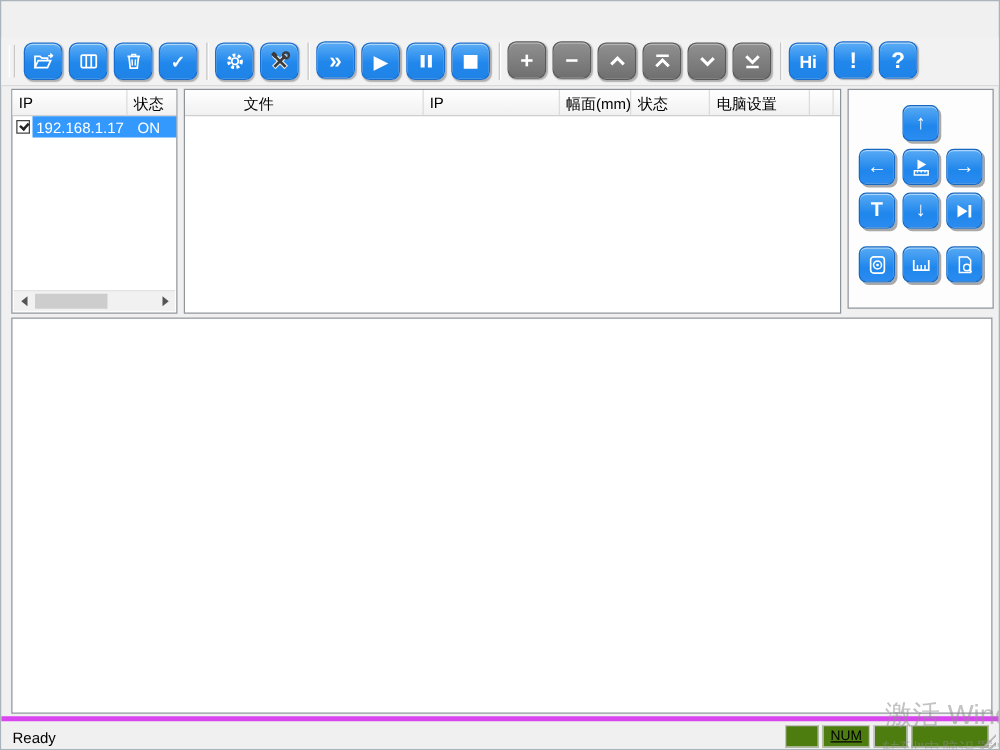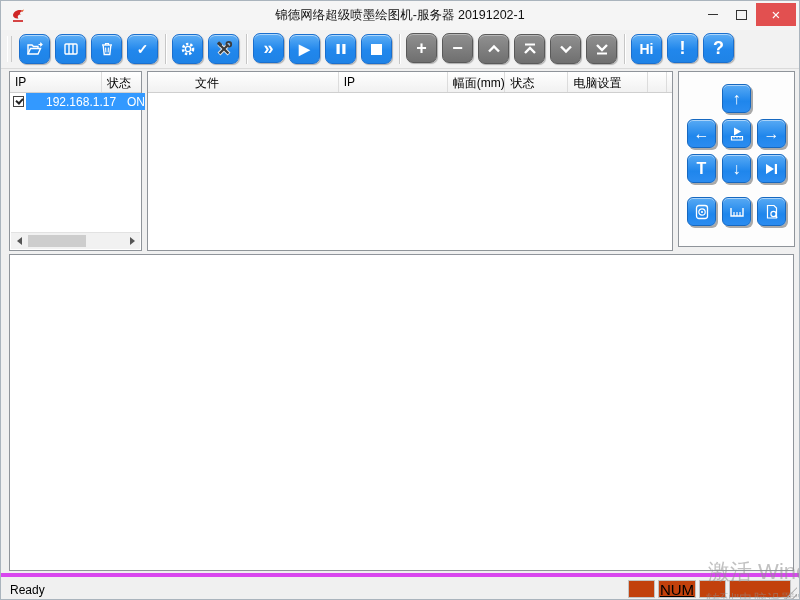--- a/index.html
+++ b/index.html
@@ -32,74 +32,55 @@
   .left-panel{left:8px;top:70px;width:133px;height:180px;}
   .file-panel{left:146px;top:70px;width:526px;height:180px;}
   .jog-panel{left:677px;top:70px;width:117px;height:176px;background:#fdfdfd;}
   .lv-header{display:flex;height:20px;border-bottom:1px solid #cfcfcf;background:linear-gradient(#ffffff,#f1f1f1);}
   .lv-hcell{box-sizing:border-box;border-right:1px solid #dcdcdc;font-size:12px;padding:3px 0 0 5px;white-space:nowrap;overflow:hidden;}
   .lv-hfill{flex:1;border-right:none;}
   .lv-row{display:flex;align-items:center;height:17px;font-size:12px;}
   .checkbox{width:11px;height:11px;box-sizing:border-box;border:1px solid #444;background:#fff;margin:0 2px 0 3px;position:relative;flex:0 0 auto;}
   .checkbox::after{content:"";position:absolute;left:2px;top:1px;width:5px;height:3px;border-left:2px solid #222;border-bottom:2px solid #222;transform:rotate(-48deg);}
   .row-sel{flex:1;height:17px;display:flex;align-items:center;background:#3399ff;color:#fff;}
-  .row-ip{width:73px;padding-left:20px;white-space:nowrap;}
+  .row-ip{width:73px;padding-left:3px;white-space:nowrap;}
   .row-status{padding-left:8px;}
   
   .hscroll{position:absolute;left:1px;right:1px;bottom:1px;height:16px;background:#f1f1f1;border-top:1px solid #e2e2e2;display:flex;align-items:center;}
   .hs-btn{width:16px;height:16px;display:flex;align-items:center;justify-content:center;flex:0 0 auto;}
   .tri-left{width:0;height:0;border-top:4px solid transparent;border-bottom:4px solid transparent;border-right:5px solid #555;}
   .tri-right{width:0;height:0;border-top:4px solid transparent;border-bottom:4px solid transparent;border-left:5px solid #555;}
   .hs-track{flex:1;height:16px;position:relative;}
   .hs-thumb{position:absolute;left:1px;top:2px;height:12px;width:58px;background:#cdcdcd;}
   
   .jog-grid{display:grid;grid-template-columns:repeat(3,29px);grid-auto-rows:29px;column-gap:6px;row-gap:6px;justify-content:center;padding-top:12px;}
   .jog-btn{width:29px;height:29px;border-radius:6px;background:linear-gradient(180deg,#58aaf4 0%,#1f86ec 60%,#2b8cf0 100%);border:1px solid #1668c0;box-shadow:2px 2px 0 #a9a9a9,inset 0 1px 0 rgba(255,255,255,.5);color:#fff;display:flex;align-items:center;justify-content:center;font-weight:bold;font-size:16px;box-sizing:border-box;}
   .jog-empty{width:29px;height:29px;}
   .gap-top{margin-top:8px;}
   
   .canvas-panel{position:absolute;left:8px;top:253px;width:785px;height:317px;background:#fff;border:1px solid #8f949a;box-sizing:border-box;}
   
   .statusbar{position:absolute;left:0;right:0;top:572px;height:26px;background:#f0f0f0;border-top:4px solid #d946ef;font-size:12px;}
   .sb-msg{position:absolute;left:9px;top:6px;}
-  .sb-pane{position:absolute;top:3px;height:18px;box-sizing:border-box;border:1px solid #c3c3c3;background:#c2410c;font-size:15px;text-align:center;line-height:17px;text-decoration:underline;}
+  .sb-pane{position:absolute;top:3px;height:18px;box-sizing:border-box;border:1px solid #c3c3c3;background:#4d7c0f;font-size:11px;text-align:center;line-height:17px;text-decoration:underline;}
   .sb-a{left:627px;width:27px;}
   .sb-num{left:657px;width:38px;}
   .sb-b{left:698px;width:27px;}
   .sb-c{left:728px;width:62px;}
   .sb-grip{position:absolute;right:2px;bottom:3px;width:13px;height:13px;clip-path:polygon(100% 0,100% 100%,0 100%);background:repeating-linear-gradient(135deg,#b9b9b9 0 1.5px,transparent 1.5px 4.5px);}
   
   .wm1{position:absolute;left:707px;top:556px;font-size:22px;color:#909090;opacity:.55;white-space:nowrap;z-index:60;pointer-events:none;}
   .wm2{position:absolute;left:705px;top:590px;font-size:14px;color:#909090;opacity:.5;white-space:nowrap;z-index:60;pointer-events:none;}
   svg{display:block;}
 </style>
 </head>
 <body>
 
 <div class="window">
 
-  <div class="titlebar">
-    <span class="app-logo">
-      <svg width="18" height="19" viewBox="0 0 18 19">
-        <path d="M4 9 C4.5 4 13 2.5 14 5.5 C11 5.5 10 7.5 12 8.5 C9 8.5 8 10.5 9.5 12.5 C6.5 13 4 11.5 4 9 Z" fill="#cf2626"></path>
-        <path d="M12.5 4.5 L15 3.5 L13.8 5.8 Z" fill="#e8662a"></path>
-        <rect x="4" y="14" width="10" height="2" fill="#cf2626" opacity="0.85"></rect>
-      </svg>
-    </span>
-    <span class="title-text">锦德网络超级喷墨绘图机-服务器 20191202-1</span>
-    <div class="caption-btns">
-      <div class="cap-btn">
-          <span class="cap-min-glyph"></span>
-        </div>
-      <div class="cap-btn">
-          <span class="cap-max-glyph"></span>
-        </div>
-      <div class="cap-btn cap-close">×</div>
-    </div>
-  </div>
 
   <div class="toolbar">
     <div class="grip"></div>
 
     <div class="tb-btn tb-blue">
       <svg width="17" height="16" viewBox="0 0 17 16">
         <path d="M2 13 L2 4 L6 4 L7.5 5.5 L12 5.5 L12 7" fill="none" stroke="#fff" stroke-width="1.4"></path>
         <path d="M2 13 L4.5 7.5 L14.5 7.5 L12 13 Z" fill="none" stroke="#fff" stroke-width="1.4"></path>
         <path d="M12.5 3.5 L16 3.5 M14.2 1.8 L16 3.5 L14.2 5.2" fill="none" stroke="#fff" stroke-width="1.2"></path>
       </svg>

